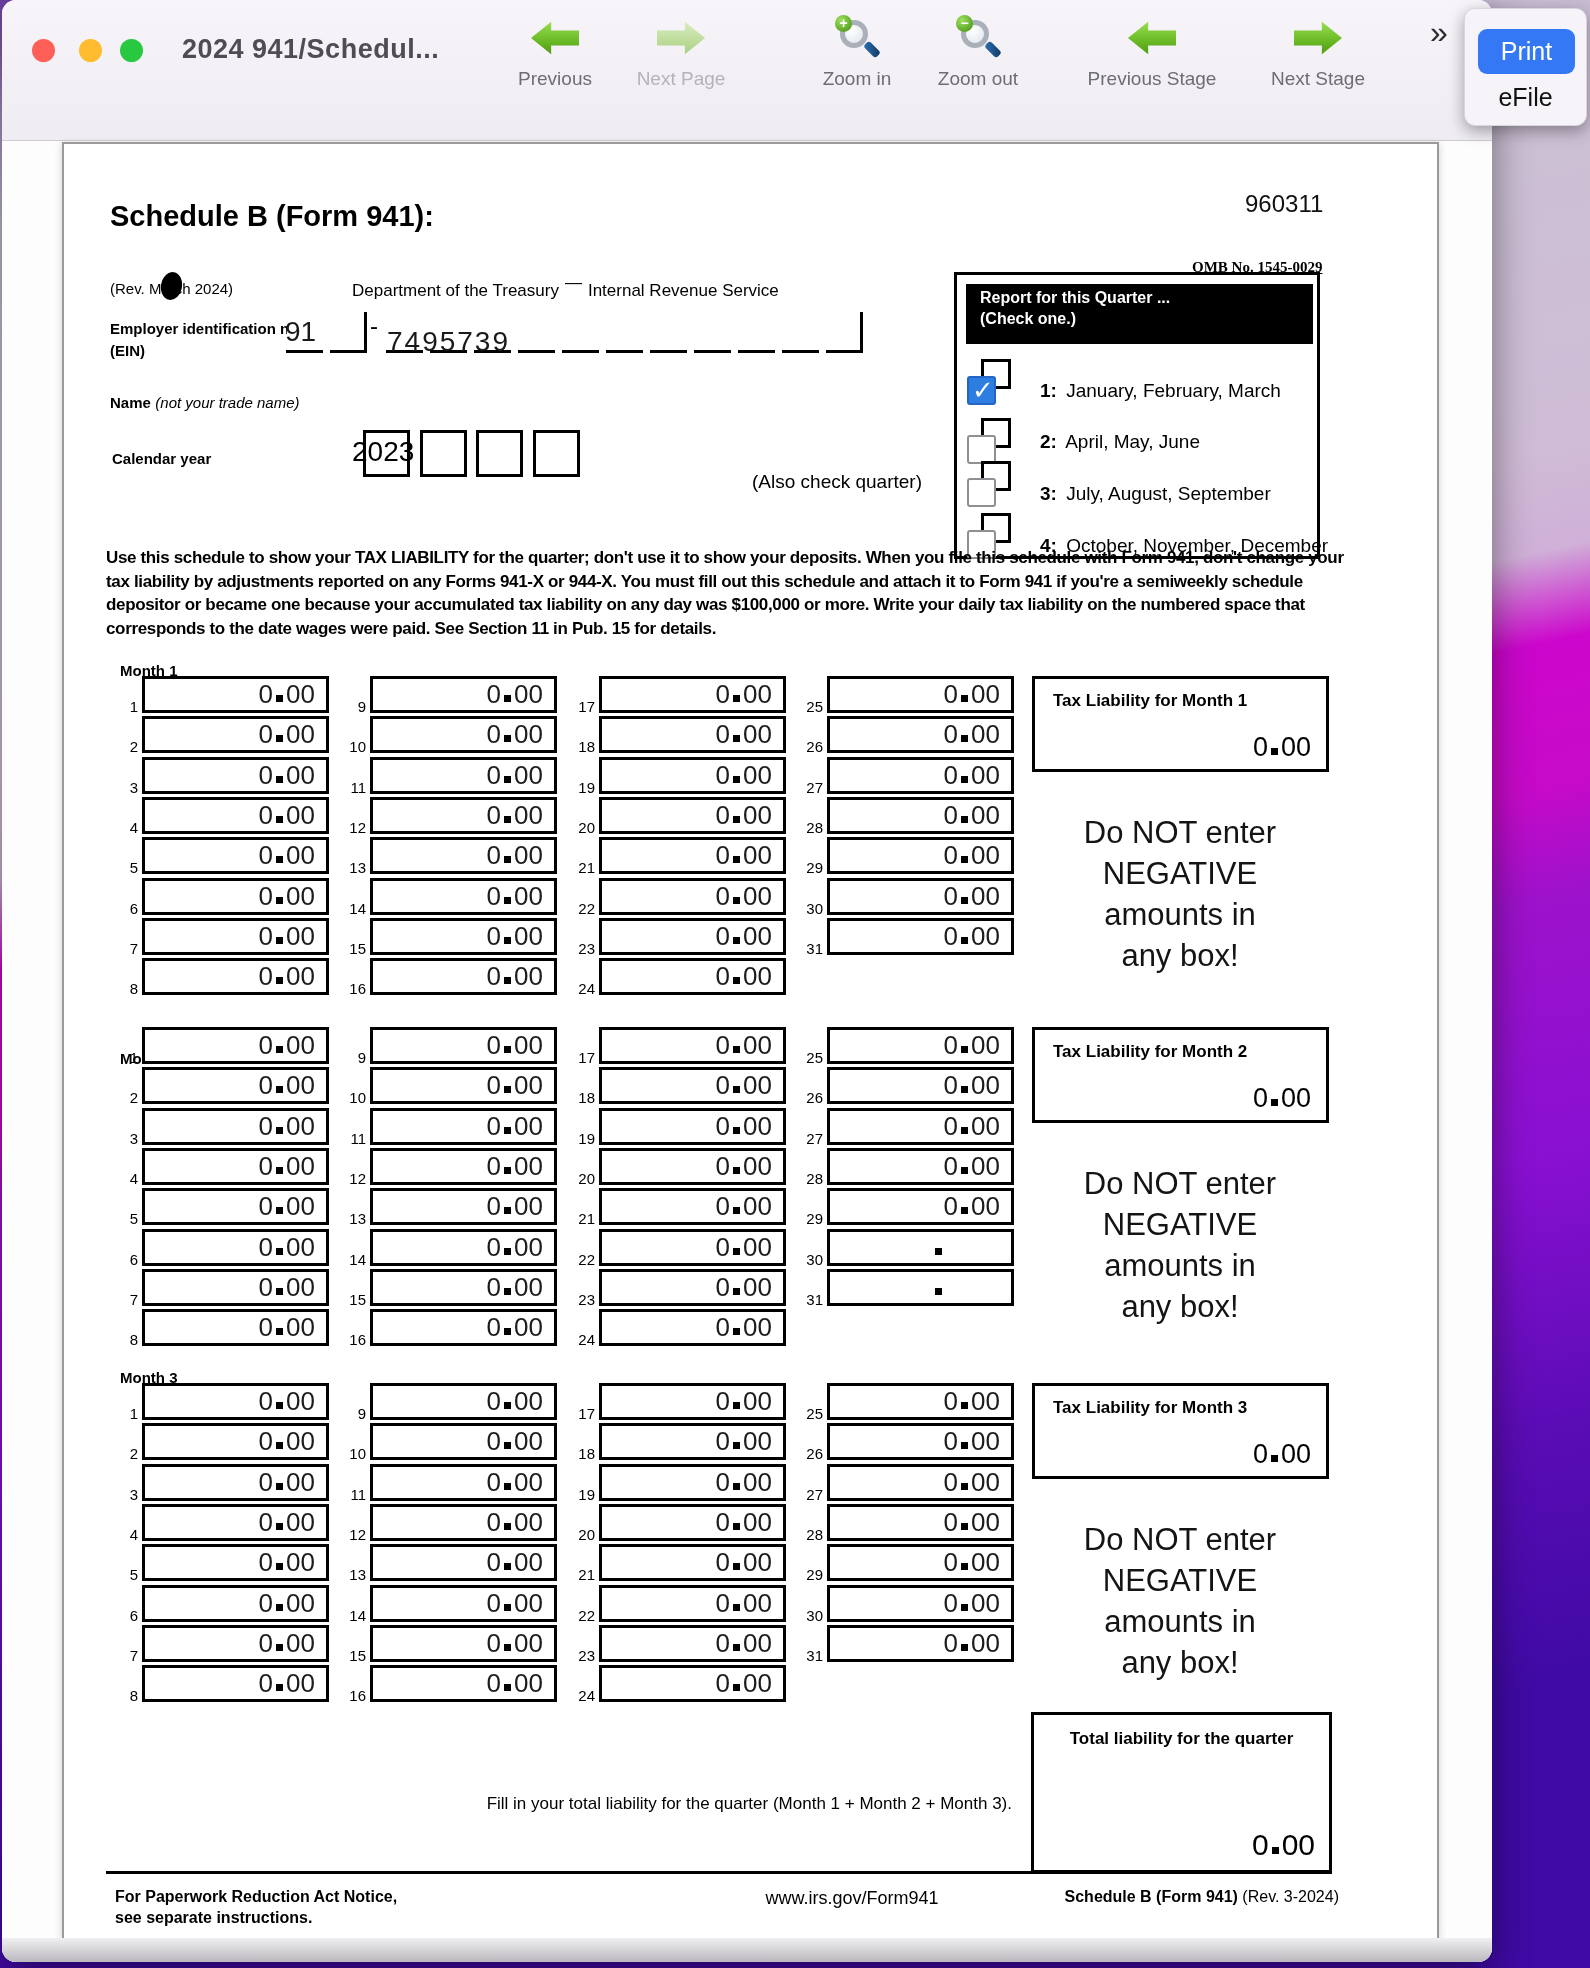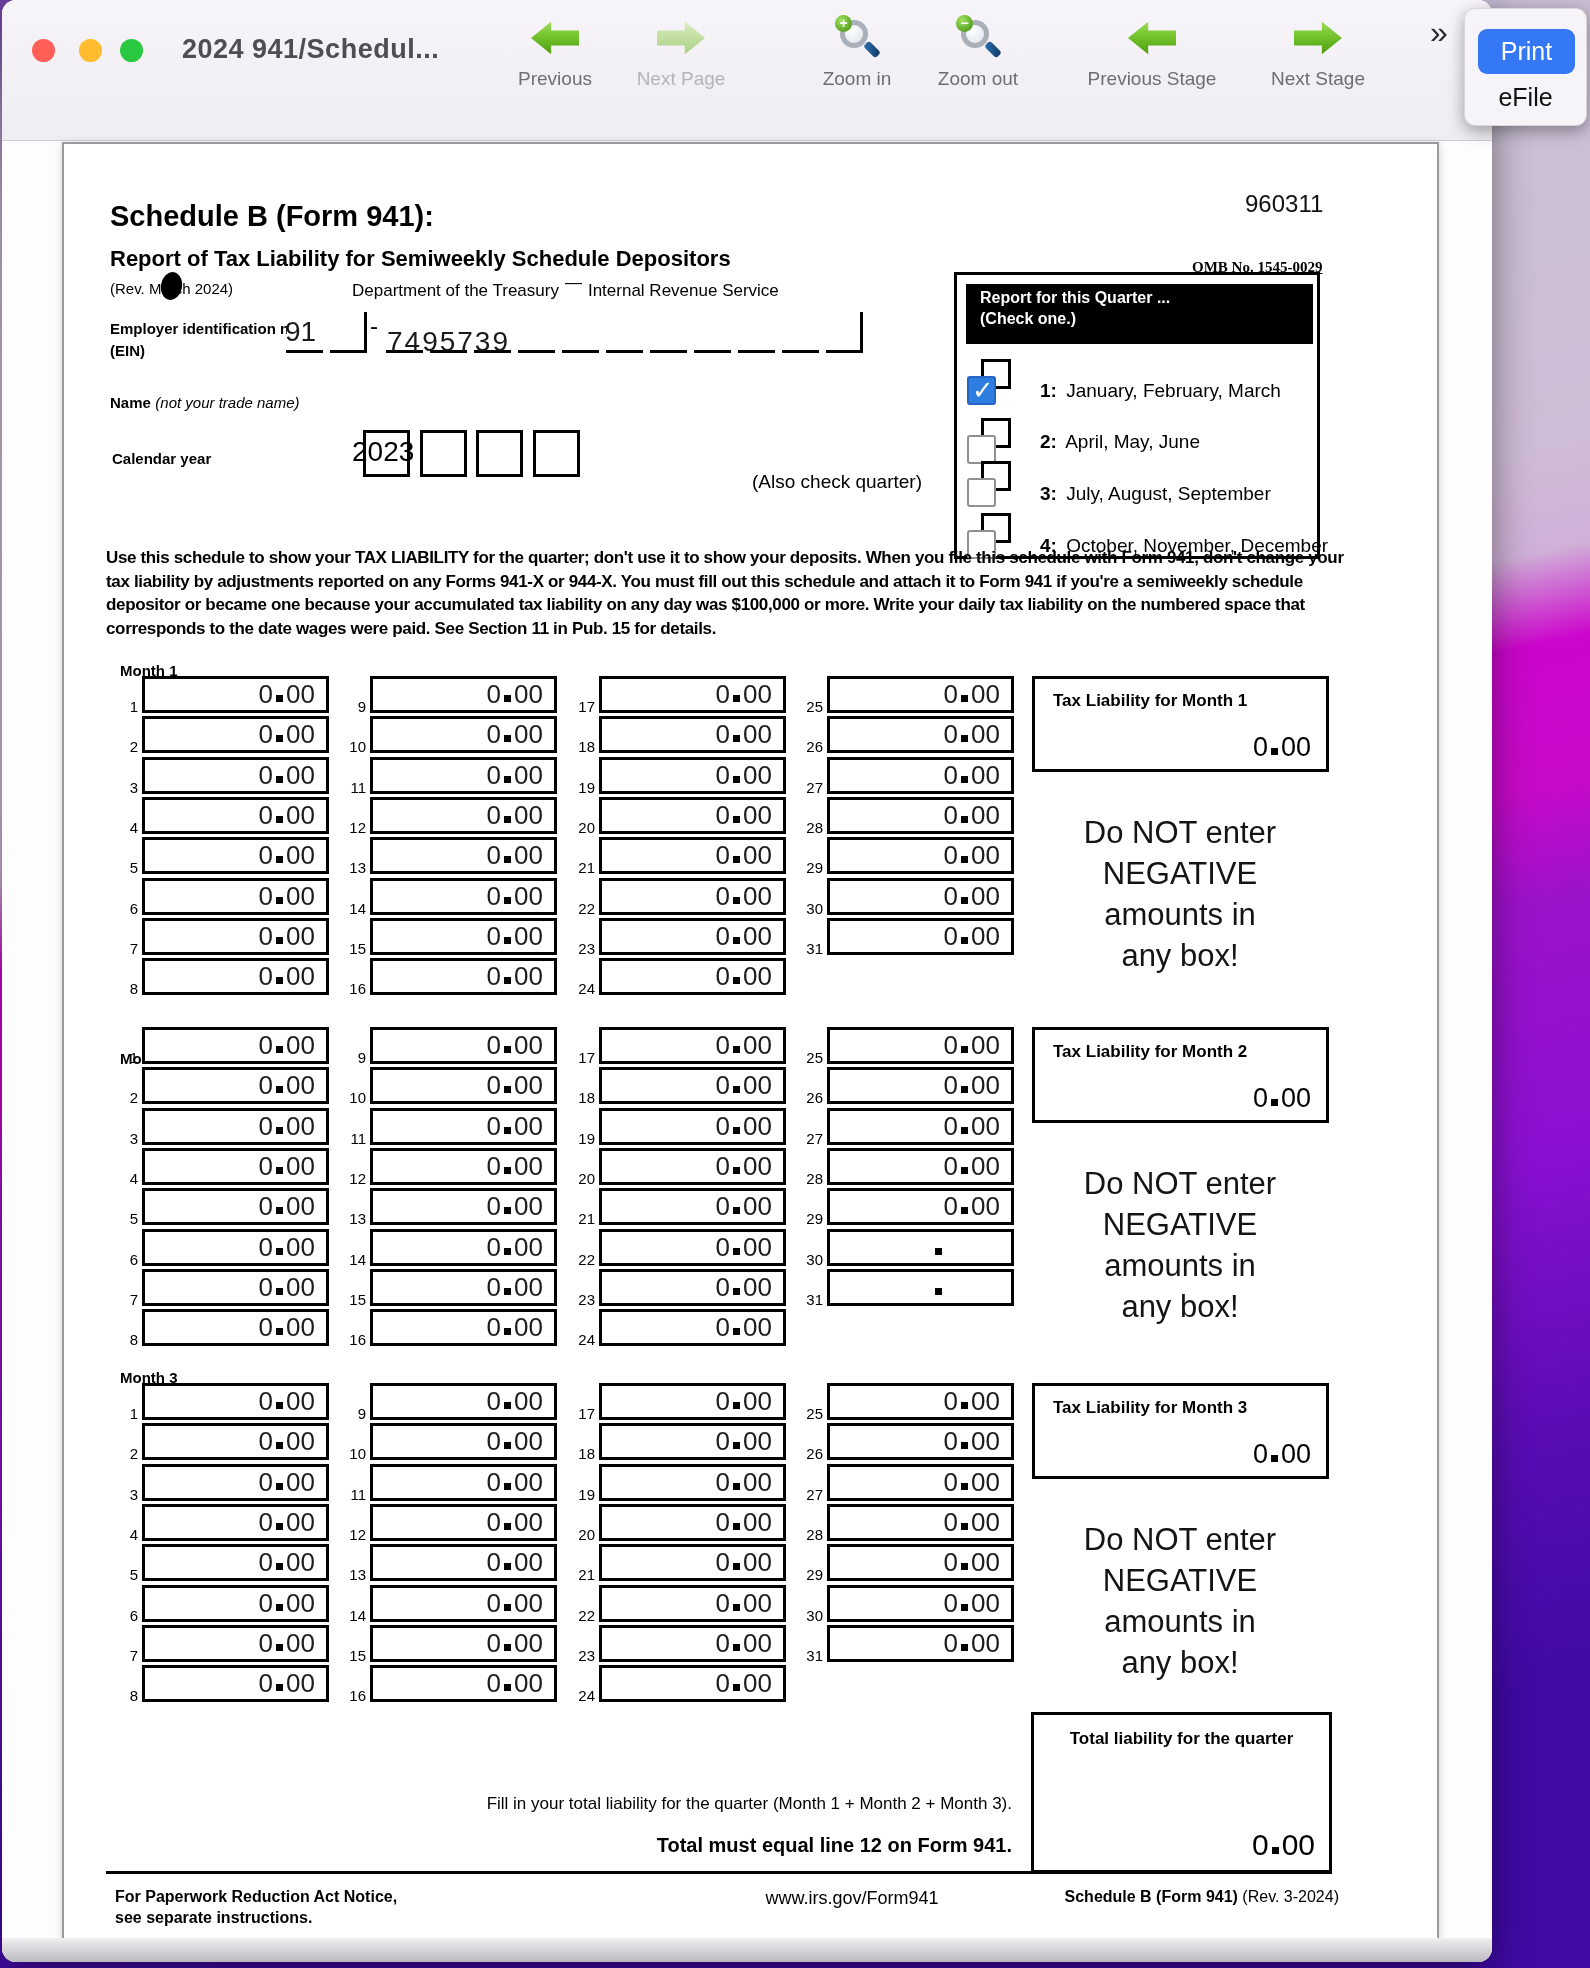--- a/index.html
+++ b/index.html
@@ -155,21 +155,20 @@
       <span class="lab">Next Stage</span>
     </div>
     <div class="overflow-chevron">»</div>
   </div>
 
   <div class="winbody">
     <div class="page">
 
       <div class="abs page-title" style="left:46px;top:56px">Schedule B (Form 941):</div>
       <div class="abs page-code" style="left:1181px;top:46px">960311</div>
-      <div class="abs page-subtitle" style="left:46px;top:102px">Report of Tax Liability for Semiweekly Schedule Depositors</div>
       <div class="abs omb" style="left:1128px;top:115px">OMB No. 1545-0029</div>
 
       <div class="abs small15" style="left:46px;top:136px">(Rev. March 2024)</div>
       <div class="abs blob" style="left:97px;top:128px"></div>
       <div class="abs" style="left:288px;top:137px;font-size:17px">
         <span>Department of the Treasury</span><span class="dash-raised">—</span><span>Internal Revenue Service</span>
       </div>
 
       <div class="abs bold15 ein-label" style="left:46px;top:176px">Employer identification number</div>
       <div class="abs bold15" style="left:46px;top:198px">(EIN)</div>
@@ -452,21 +451,20 @@
           </div>
           <div class="warnblock" style="left: 946px; top: 1375px;">
             <div>Do NOT enter</div>
             <div>NEGATIVE</div>
             <div>amounts in</div>
             <div>any box!</div>
           </div>
         </div>
 
       <div class="abs totline1" style="left:300px;width:648px;top:1650px;text-align:right">Fill in your total liability for the quarter (Month 1 + Month 2 + Month 3).</div>
-      <div class="abs totline2" style="left:300px;width:648px;top:1690px;text-align:right">Total must equal line 12 on Form 941.</div>
       <div class="totalbox">
         <div class="tl">Total liability for the quarter</div>
         <div class="tv">0<span class="dp"></span>00</div>
       </div>
       <div class="rule"></div>
 
       <div class="abs footer16" style="left:51px;top:1742px;font-weight:bold;line-height:21px">
         <div>For Paperwork Reduction Act Notice,</div>
         <div>see separate instructions.</div>
       </div>

